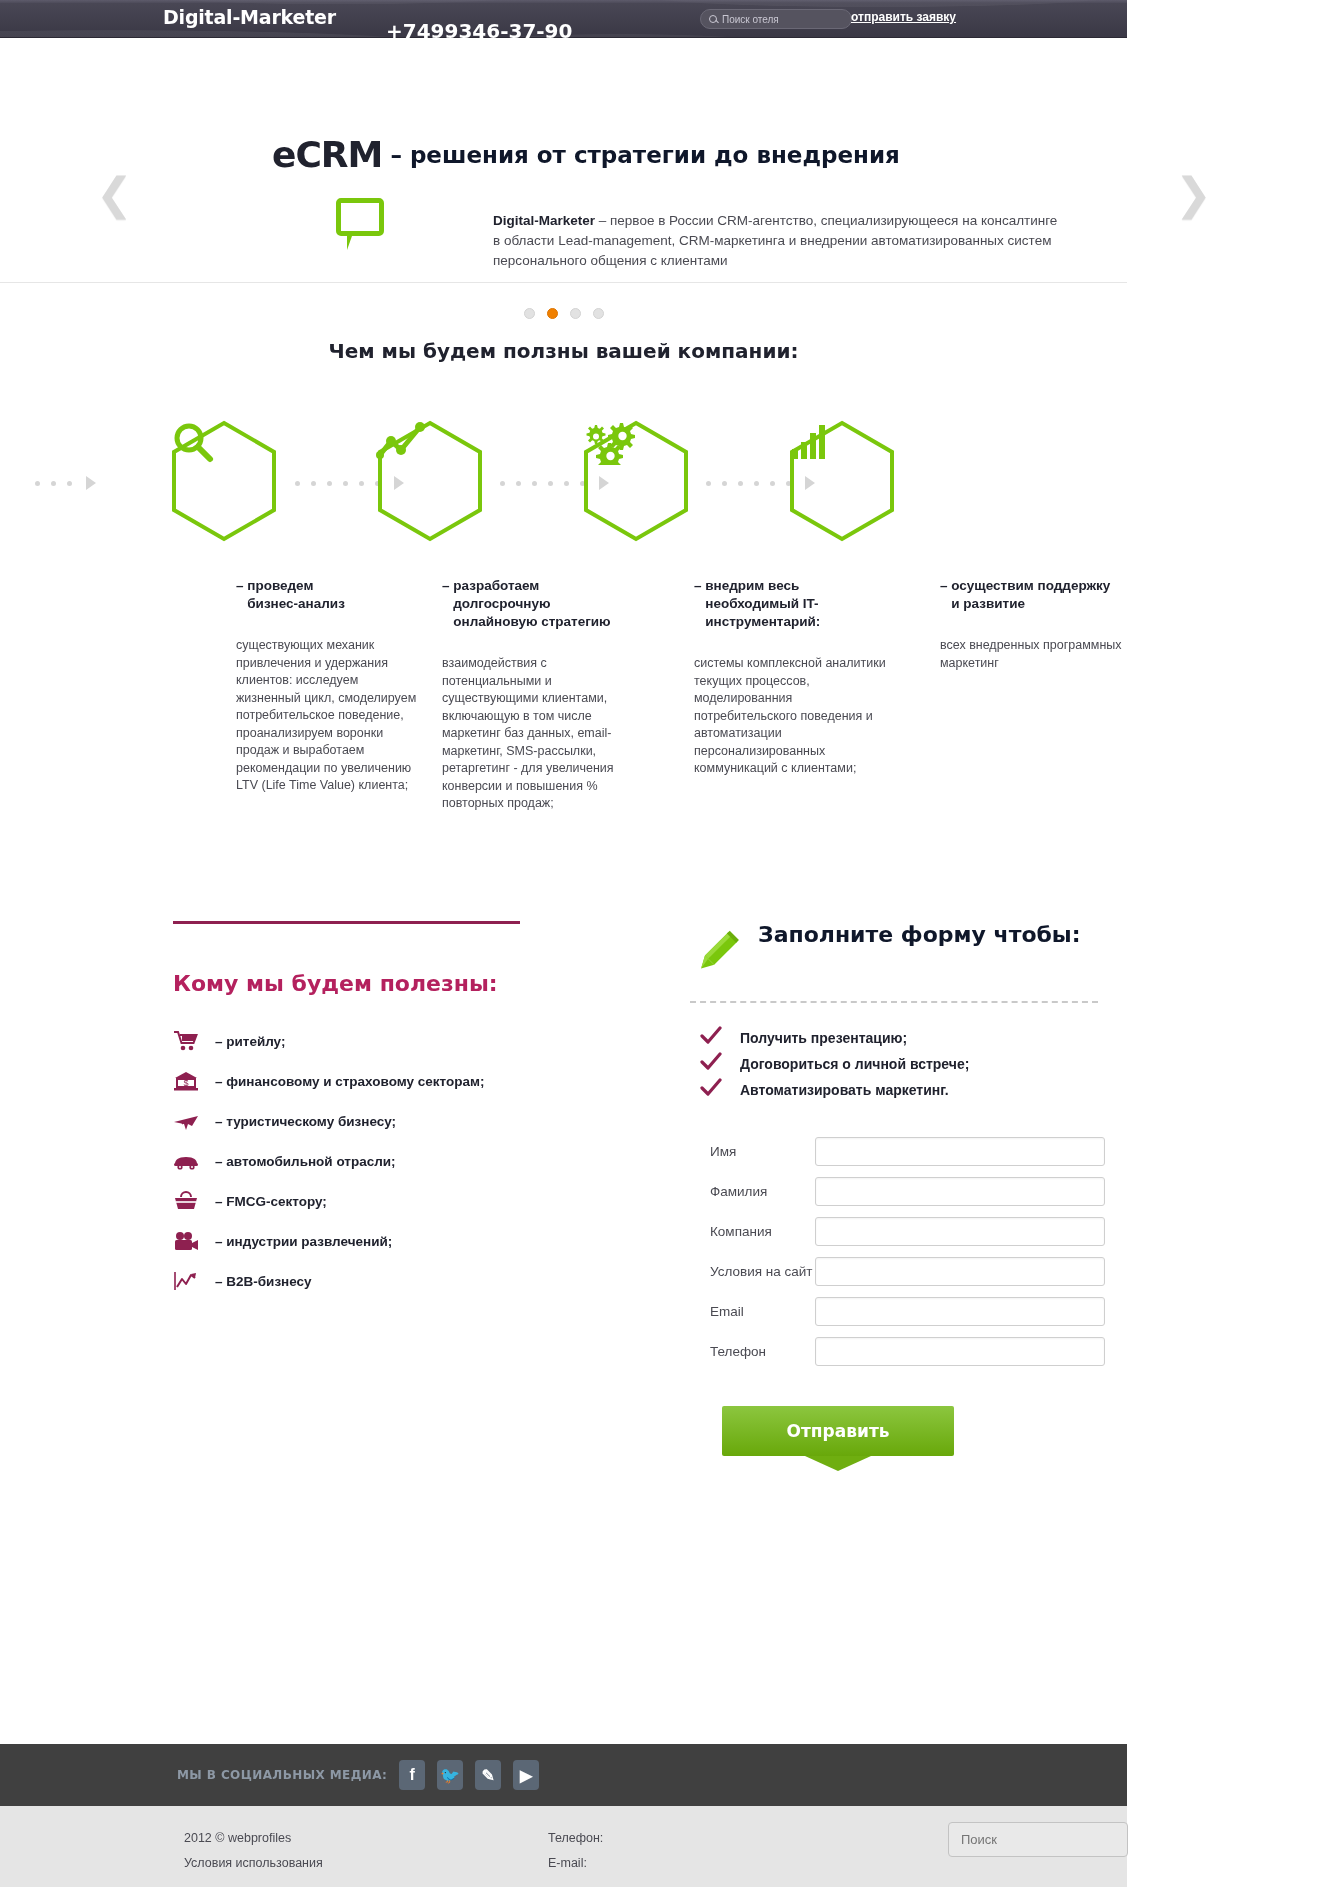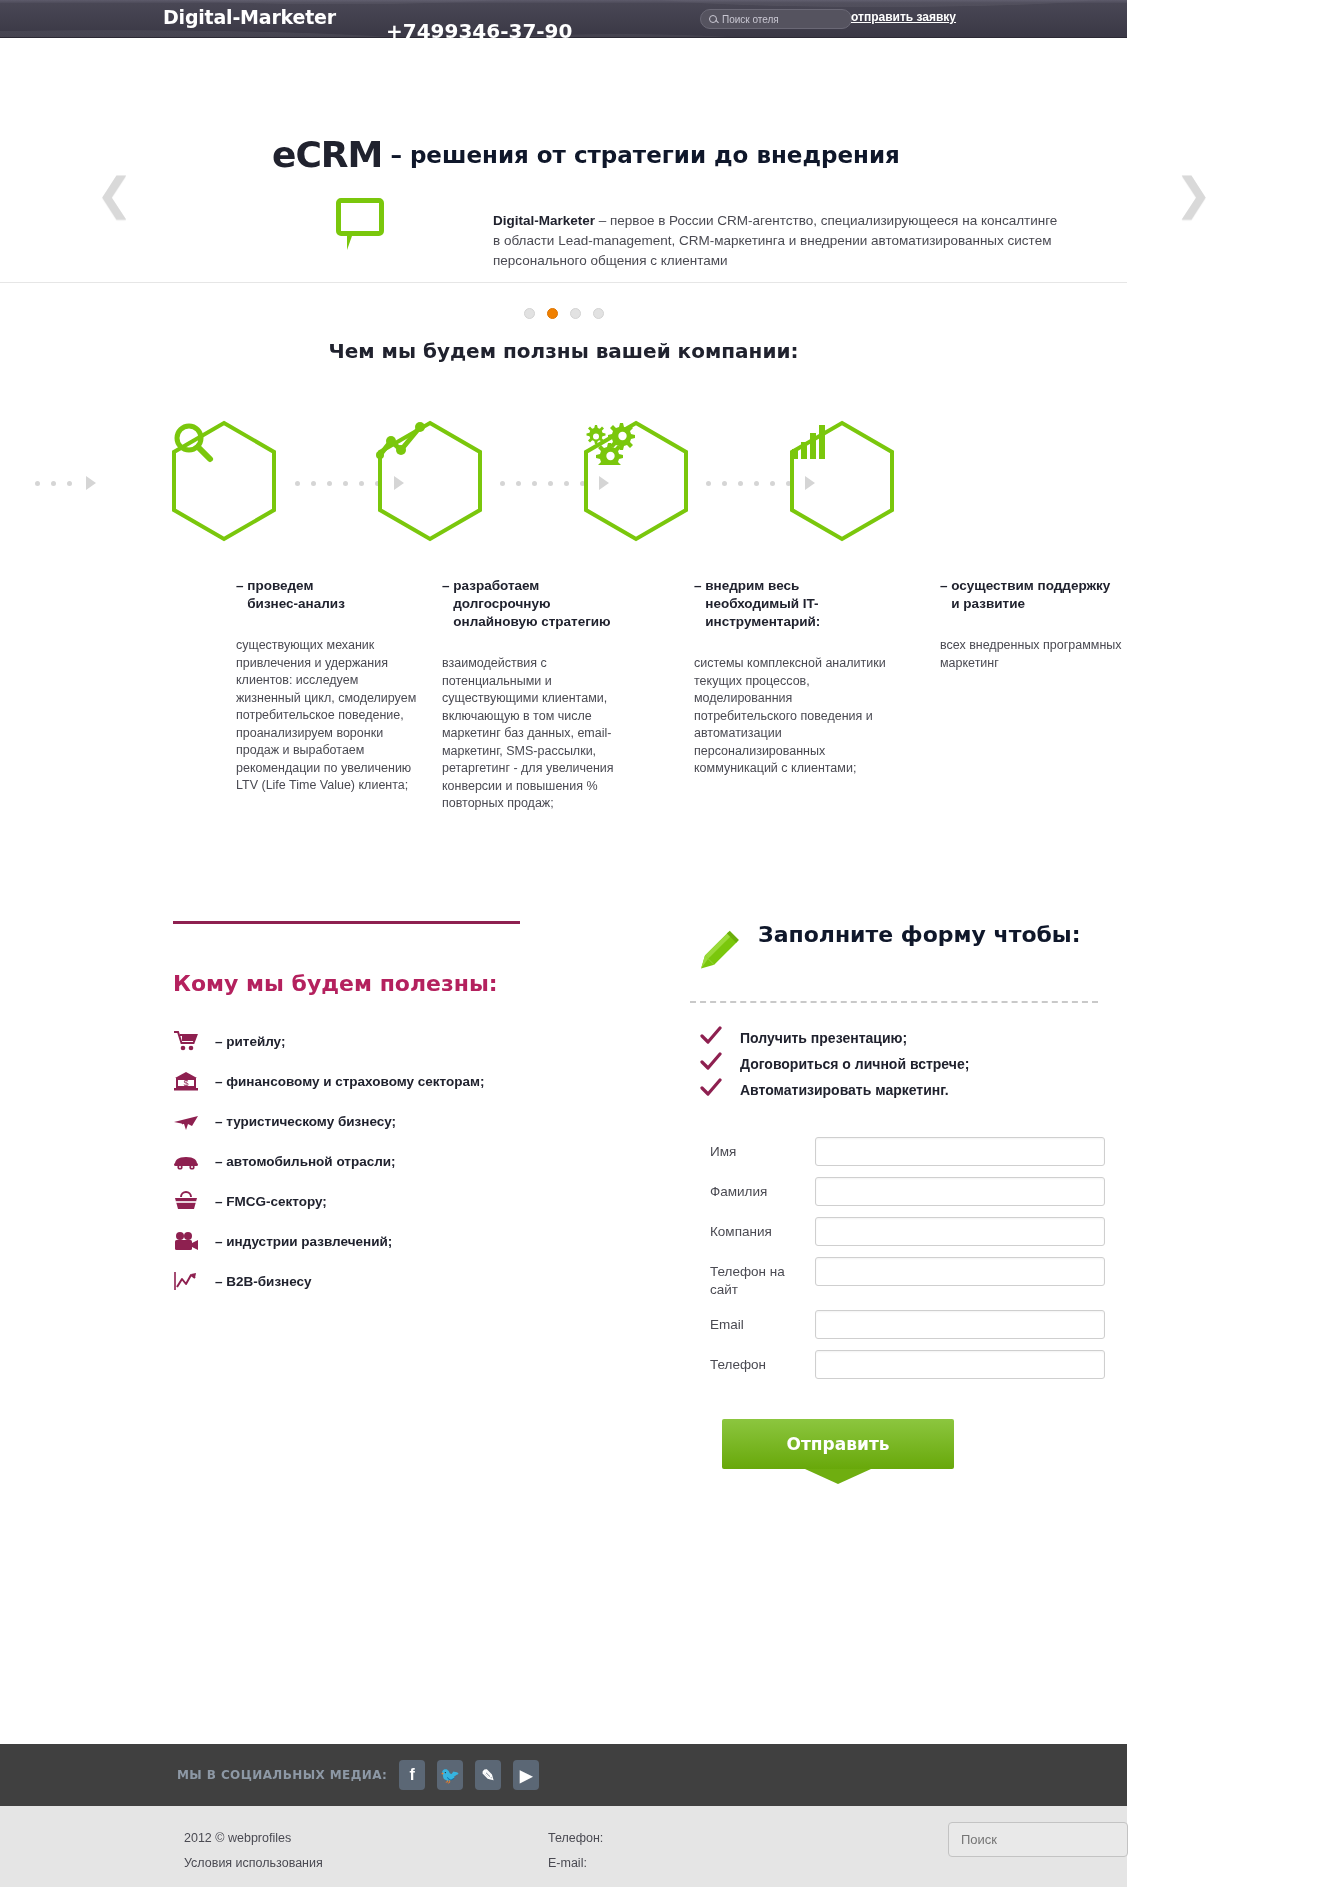--- a/index.html
+++ b/index.html
@@ -480,21 +480,21 @@
           </div>
           <div class="field">
             <label>Фамилия</label>
             <input type="text" value="" placeholder="" style="">
           </div>
           <div class="field">
             <label>Компания</label>
             <input type="text" value="" placeholder="" style="">
           </div>
           <div class="field">
-            <label>Телефон на сайт</label>
+            <label>Условия на сайт</label>
             <input type="text" value="" placeholder="" style="">
           </div>
           <div class="field">
             <label>Email</label>
             <input type="text" value="" placeholder="" style="">
           </div>
           <div class="field">
             <label>Телефон</label>
             <input type="text" value="" placeholder="" style="">
           </div>

